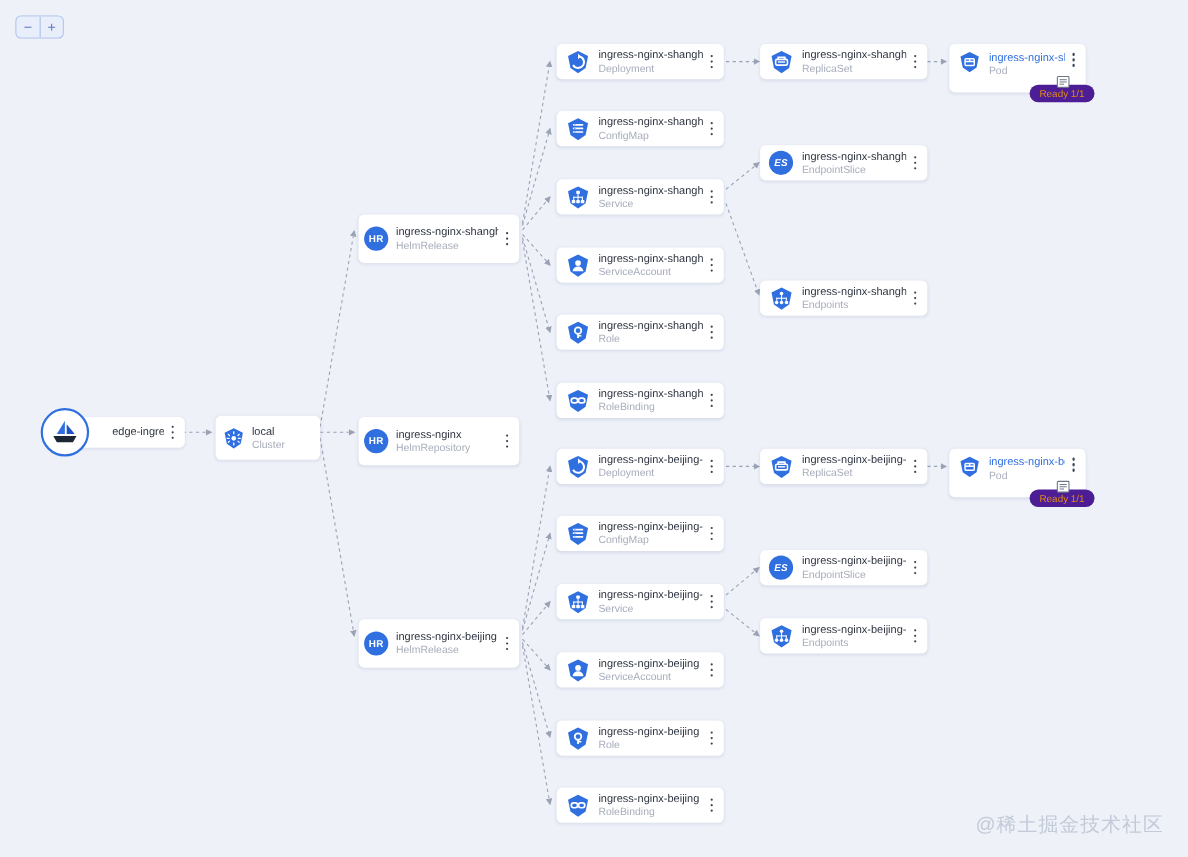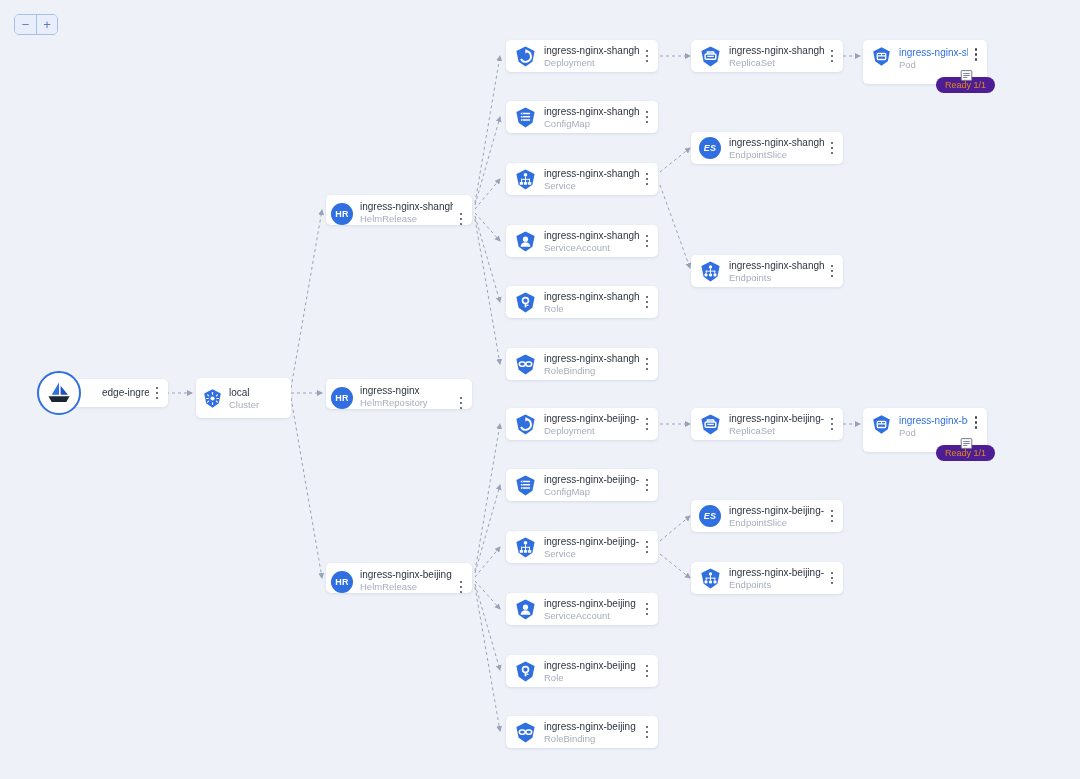--- a/index.html
+++ b/index.html
@@ -90,21 +90,21 @@
   }
 
   
   .res {
     width: 152px; height: 32px;
     padding-left: 7px;
   }
   .res .ico { width: 24px; height: 24px; margin-right: 7px; font-style: italic; }
 
   
-  .hrnode { width: 146px; height: 30px; padding-left: 5px; align-items: flex-end; }
+  .hrnode { width: 146px; height: 44px; padding-left: 5px; }
   .hrnode .ico { width: 22px; height: 22px; margin-right: 7px; }
 
   
   .clusternode { width: 95px; height: 40px; padding-left: 5px; }
   .clusternode .ico { width: 22px; height: 22px; margin-right: 6px; }
 
   
   .rootnode {
     width: 100px; height: 28px;
     padding-left: 34px;
@@ -772,14 +772,15 @@
         <g stroke="#6b7385" stroke-width="1.1">
           <path d="M4 5.5 L12 5.5"></path>
           <path d="M4 8 L12 8"></path>
           <path d="M4 10.5 L9 10.5"></path>
         </g>
       </svg>
     </div>
     <div class="ready-badge">Ready  1/1</div>
   </div>
 
+  <div class="watermark">@稀土掘金技术社区</div>
 
 </div>
 
 </body></html>

